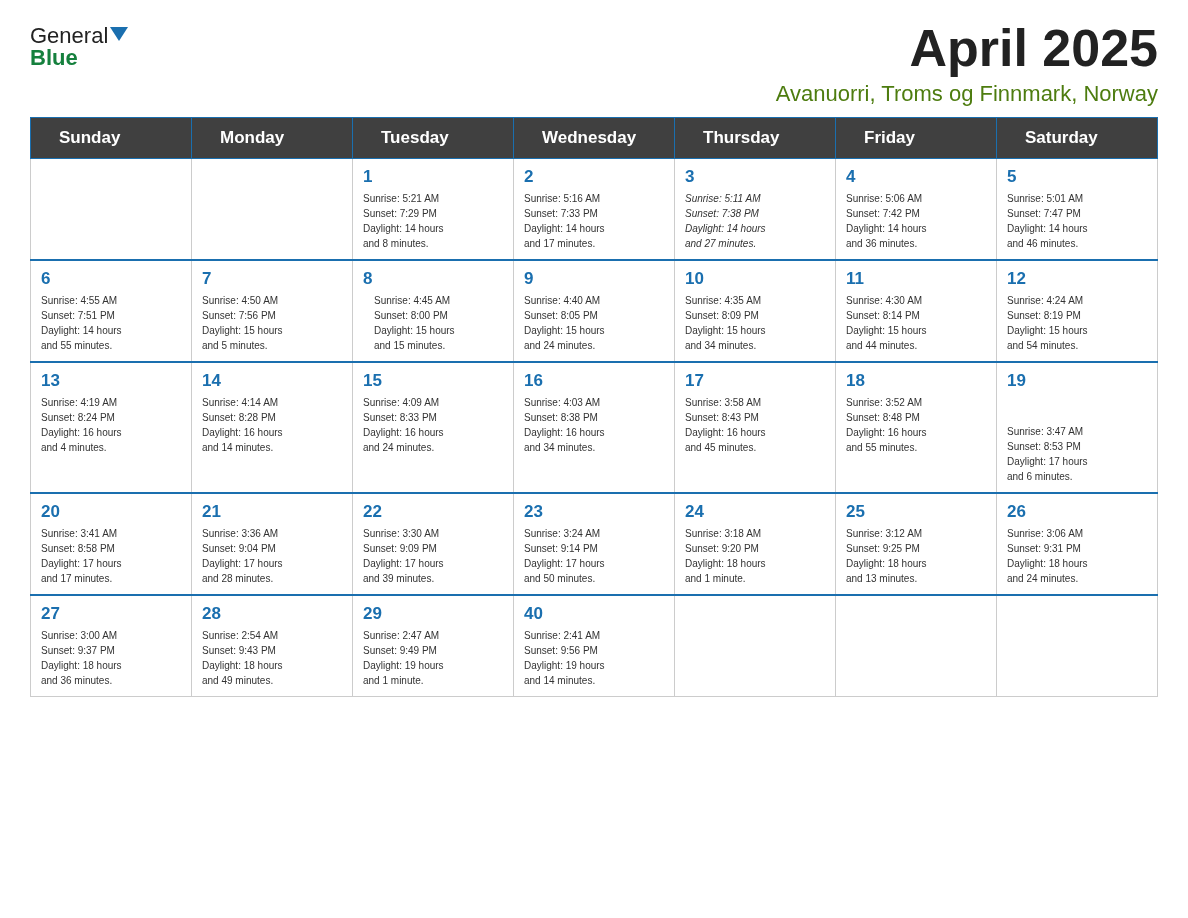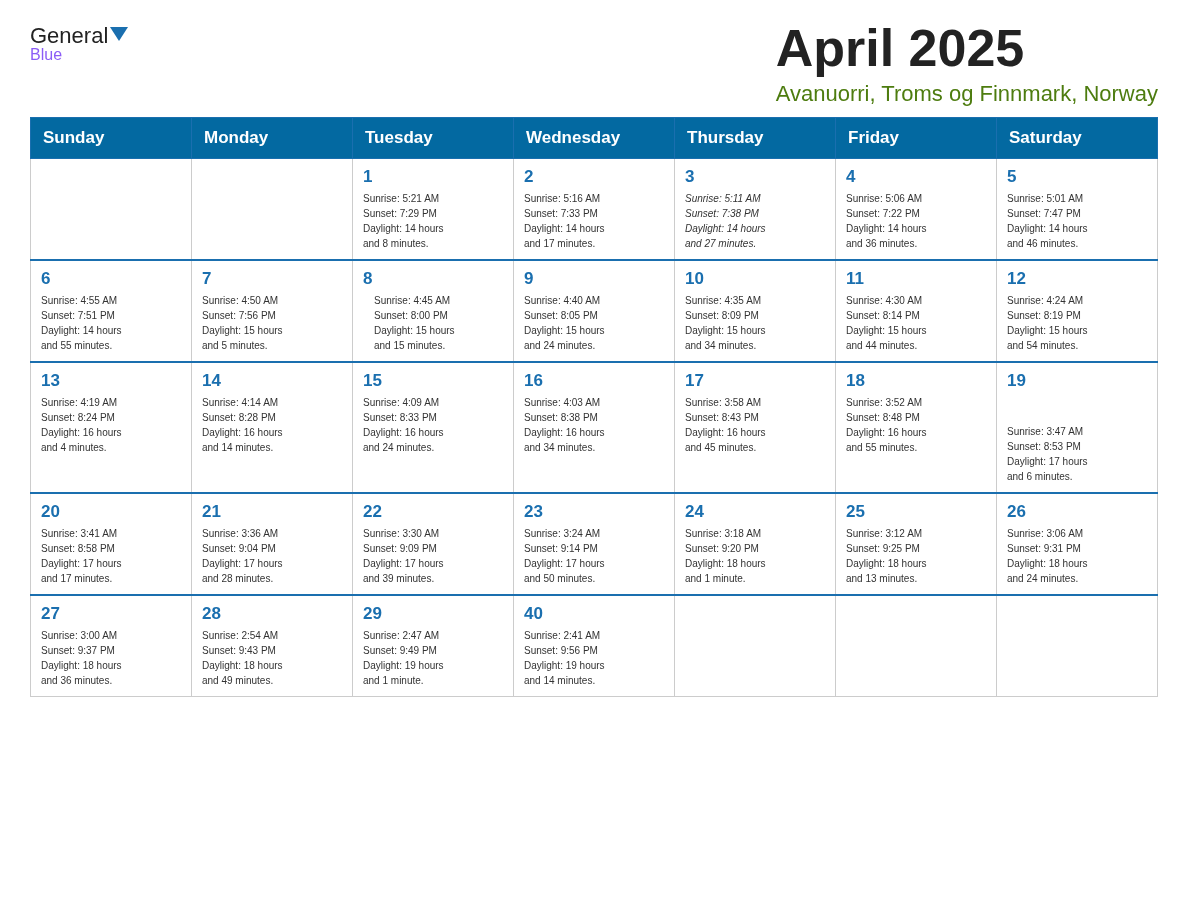--- a/index.html
+++ b/index.html
@@ -24,61 +24,62 @@
       padding-top: 5px;
     }
     .logo-general {
       font-size: 22px;
       font-weight: normal;
       color: #222;
       line-height: 1;
       text-align: center;
     }
     .logo-blue {
-      font-size: 16px;
-      font-weight: normal;
-      color: #8b5cf6;
+      font-size: 22px;
+      font-weight: bold;
+      color: #15803d;
       line-height: 1;
     }
     .logo-triangle {
       display: inline-block;
       width: 0;
       height: 0;
       border-left: 9px solid transparent;
       border-right: 9px solid transparent;
       border-top: 14px solid #1a6faf;
       margin-left: 2px;
       vertical-align: middle;
       position: relative;
       top: -2px;
     }
     .title-area {
+      text-align: right;
     }
     .month-year {
       font-size: 52px;
       font-weight: bold;
       color: #222;
       line-height: 1.1;
     }
     .location {
       font-size: 22px;
       color: #4d7c0f;
       margin-top: 4px;
     }
     .calendar-table {
       width: 100%;
       border-collapse: collapse;
       margin-top: 8px;
     }
     .calendar-table th {
-      background-color: #0369a1;
+      background-color: #404040;
       color: #fff;
       font-size: 17px;
       font-weight: bold;
-      padding: 10px 12px;
+      padding: 10px 28px;
       text-align: left;
       border: 1px solid #1a6faf;
     }
     .calendar-table td {
       vertical-align: top;
       border: 1px solid #ccc;
       padding: 8px 10px;
       width: 14.28%;
       min-height: 110px;
     }
@@ -155,21 +156,21 @@
         <td>
           <div class="day-number">3</div>
           <div class="day-info" style="white-space: pre-line; font-style: italic;">Sunrise: 5:11 AM
 Sunset: 7:38 PM
 Daylight: 14 hours
 and 27 minutes.</div>
         </td>
         <td>
           <div class="day-number">4</div>
           <div class="day-info" style="white-space: pre-line;">Sunrise: 5:06 AM
-Sunset: 7:22 PM
+Sunset: 7:42 PM
 Daylight: 14 hours
 and 36 minutes.</div>
         </td>
         <td>
           <div class="day-number">5</div>
           <div class="day-info" style="white-space: pre-line;">Sunrise: 5:01 AM
 Sunset: 7:47 PM
 Daylight: 14 hours
 and 46 minutes.</div>
         </td>

